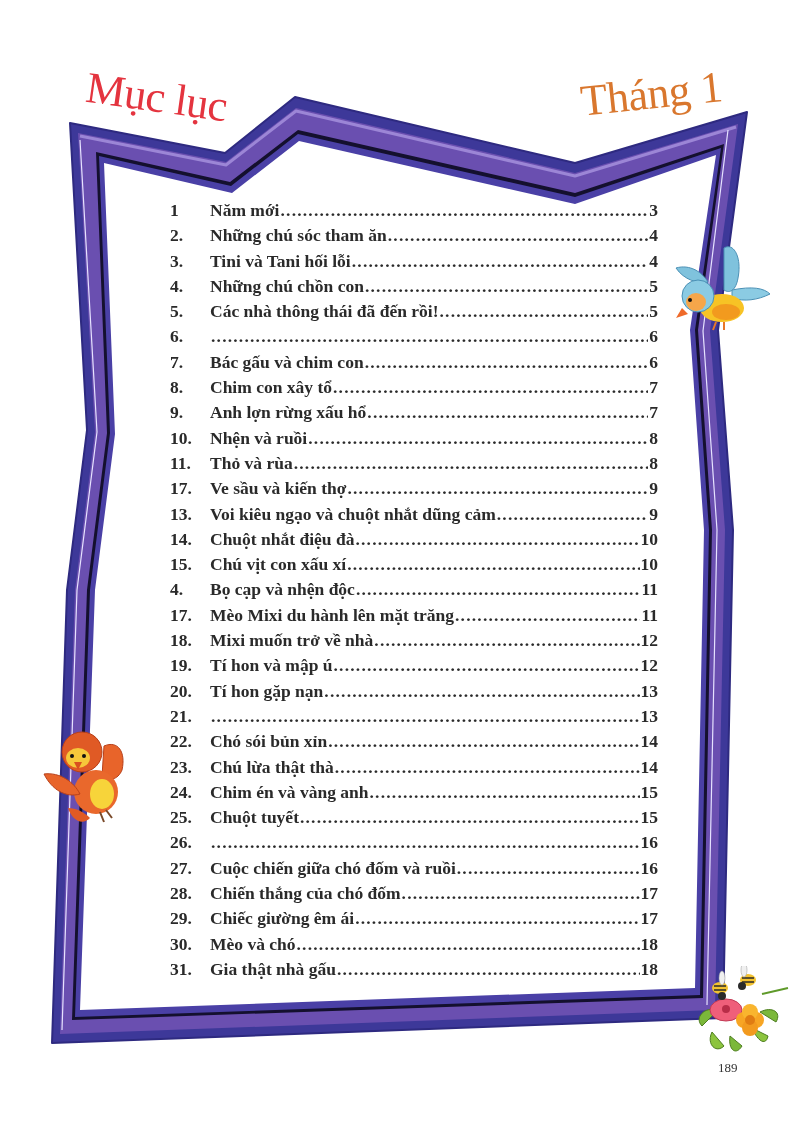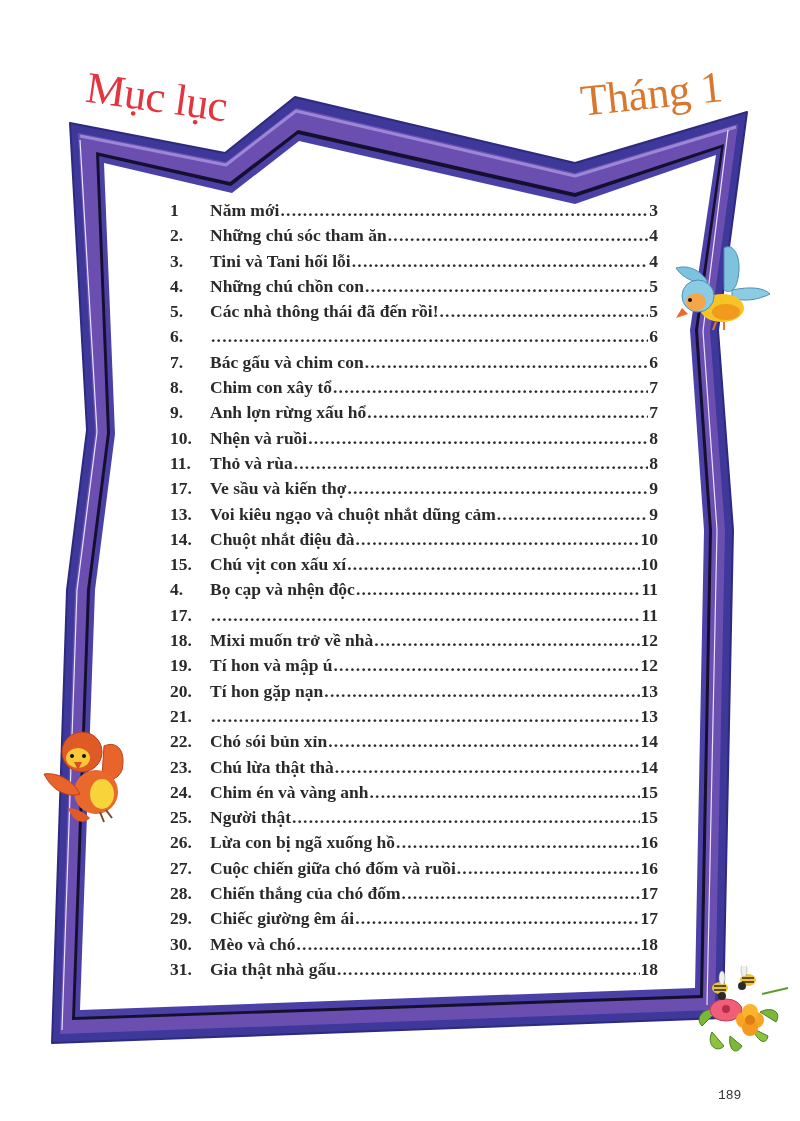--- a/index.html
+++ b/index.html
@@ -34,22 +34,22 @@
   .toc .label { flex:0 0 auto; }
   .toc .dots {
     flex:1 1 auto; overflow:hidden; margin:0 1px;
     letter-spacing:1.2px; color:#2a2a2a;
   }
   .toc .dots::before {
     content:"....................................................................................................................................................................";
   }
   .toc .page { flex:0 0 auto; text-align:right; }
   .page-number {
-    position:absolute; left:718px; top:1088px;
-    font-family:Liberation Mono, monospace; font-size:13px; color:#333;
+    position:absolute; left:718px; top:1060px;
+    font-family:Liberation Serif, serif; font-size:13px; color:#333;
   }
   .deco { position:absolute; }
 </style>
 </head>
 <body>
 
 <svg class="frame-svg" viewBox="0 0 800 1121">
 
   <polygon points="70,123 225,153 295,97 575,163 747,112 718,330 733,530 723,1018 52,1043 67,590 87,430" fill="#3d3899" stroke="#2e2a80" stroke-width="2" stroke-linejoin="round"></polygon>
 
@@ -160,20 +160,21 @@
       <span class="page">10</span>
     </li>
   <li>
       <span class="num">4.</span>
       <span class="label">Bọ cạp và nhện độc</span>
       <span class="dots"></span>
       <span class="page">11</span>
     </li>
   <li>
       <span class="num">17.</span>
+      <span class="label">Mèo Mixi du hành lên mặt trăng</span>
       <span class="dots"></span>
       <span class="page">11</span>
     </li>
   <li>
       <span class="num">18.</span>
       <span class="label">Mixi muốn trở về nhà</span>
       <span class="dots"></span>
       <span class="page">12</span>
     </li>
   <li>
@@ -206,27 +207,26 @@
       <span class="page">14</span>
     </li>
   <li>
       <span class="num">24.</span>
       <span class="label">Chim én và vàng anh</span>
       <span class="dots"></span>
       <span class="page">15</span>
     </li>
   <li>
       <span class="num">25.</span>
-      <span class="label">Người thật</span>
+      <span class="label">Chuột tuyết</span>
       <span class="dots"></span>
       <span class="page">15</span>
     </li>
   <li>
       <span class="num">26.</span>
-      <span class="label">Lừa con bị ngã xuống hồ</span>
       <span class="dots"></span>
       <span class="page">16</span>
     </li>
   <li>
       <span class="num">27.</span>
       <span class="label">Cuộc chiến giữa chó đốm và ruồi</span>
       <span class="dots"></span>
       <span class="page">16</span>
     </li>
   <li>

